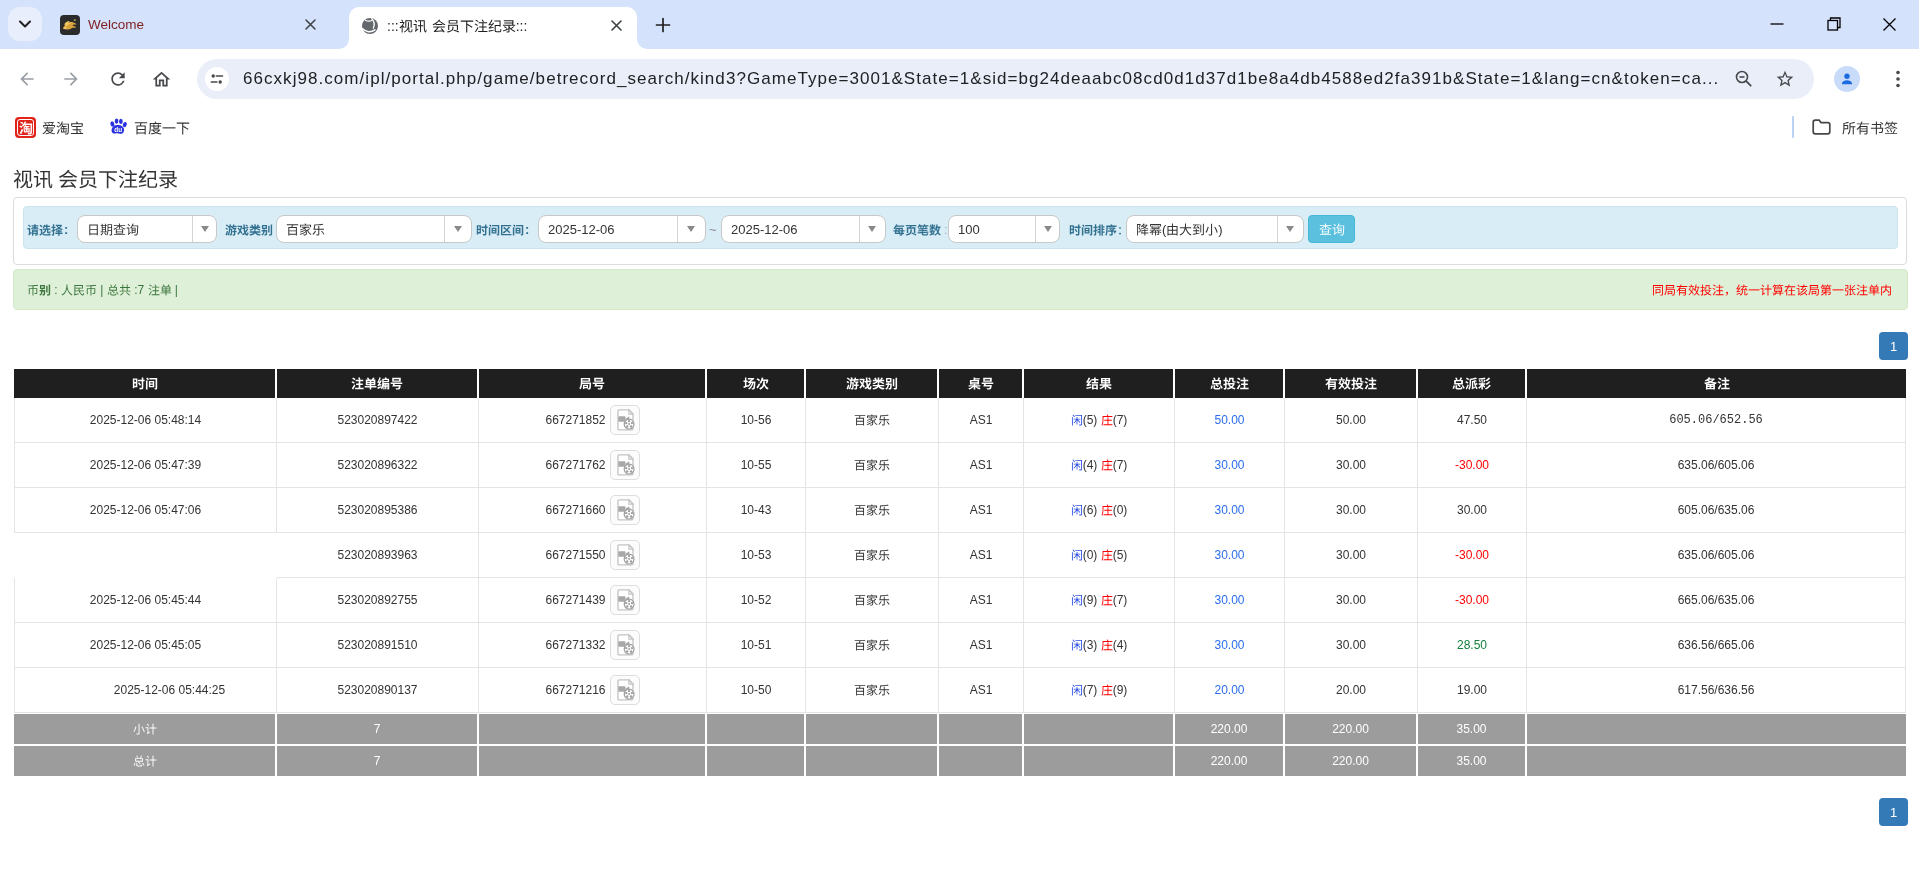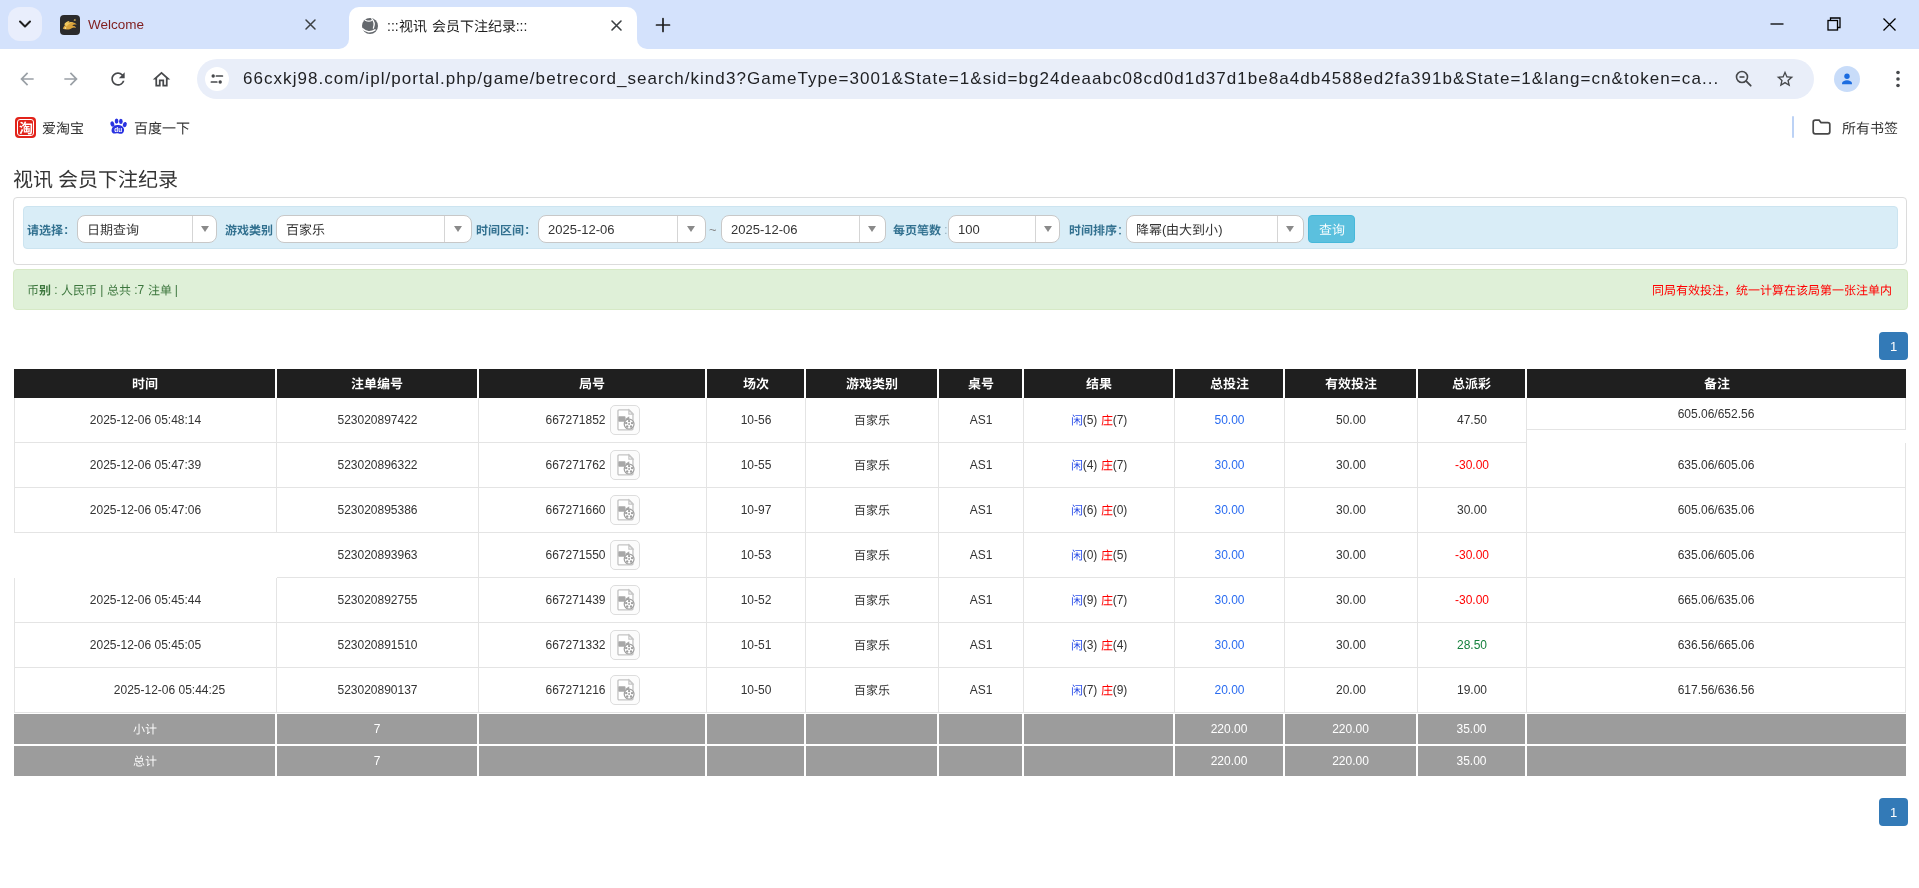--- a/index.html
+++ b/index.html
@@ -464,21 +464,21 @@
       </svg>
       <span>(7)</span>
     </div>
     <div class="cell" style="left:1175px;top:398px;width:110px;height:45px;">
       <span style="color:#2a6cf0">50.00</span>
     </div>
     <div class="cell" style="left:1285px;top:398px;width:133px;height:45px;">50.00</div>
     <div class="cell" style="left:1418px;top:398px;width:109px;height:45px;">
       <span style="color:#333">47.50</span>
     </div>
-    <div class="cell" style="left:1527px;top:398px;width:379px;height:32px;">
+    <div class="cell" style="left:1527px;top:398px;width:379px;height:45px;font-family:Liberation Mono, monospace;">
       <span>605.06/652.56</span>
     </div>
     <div class="cell" style="left:14px;top:443px;width:263px;height:45px;border-left:1px solid #e4e4e4;">2025-12-06 05:47:39</div>
     <div class="cell" style="left:277px;top:443px;width:202px;height:45px;">523020896322</div>
     <div class="cell" style="left:479px;top:443px;width:228px;height:45px;">
       <span>667271762</span>
       <span style="display:inline-block;width:30px;height:30px;border:1px solid #ddd;border-radius:5px;background:#fcfcfc;margin-left:4px;position:relative">
         <svg width="24" height="24" viewBox="0 0 20 20" style="position:absolute;left:3px;top:2px">
           <path d="M4.2 1.6h8.3l3.3 3.3v12.4a.9.9 0 0 1-.9.9H4.2a.9.9 0 0 1-.9-.9V2.5a.9.9 0 0 1 .9-.9z" fill="#fff" stroke="#c4c4c4" stroke-width="1.1"></path>
           <path d="M12.4 1.7v3.4h3.3z" fill="#fff" stroke="#c4c4c4" stroke-width="1"></path>
@@ -536,21 +536,21 @@
           <circle cx="12.6" cy="13.4" r="4.1" fill="#fff" stroke="#9d9d9d" stroke-width="1"></circle>
           <circle cx="12.6" cy="13.4" r=".8" fill="#9d9d9d"></circle>
           <circle cx="12.6" cy="10.9" r="1" fill="#9d9d9d"></circle>
           <circle cx="15" cy="12.6" r="1" fill="#9d9d9d"></circle>
           <circle cx="14.2" cy="15.4" r="1" fill="#9d9d9d"></circle>
           <circle cx="11" cy="15.4" r="1" fill="#9d9d9d"></circle>
           <circle cx="10.2" cy="12.6" r="1" fill="#9d9d9d"></circle>
         </svg>
       </span>
     </div>
-    <div class="cell" style="left:707px;top:488px;width:99px;height:45px;">10-97</div>
+    <div class="cell" style="left:707px;top:488px;width:99px;height:45px;">10-43</div>
     <div class="cell" style="left:806px;top:488px;width:133px;height:45px;">
       <svg style="width:36.0px;height:12px;vertical-align:-0.12em" viewBox="0 0 3000 1000" fill="#333333">
         <use href="#r767e" x="0"></use>
         <use href="#r5bb6" x="1000"></use>
         <use href="#r4e50" x="2000"></use>
       </svg>
     </div>
     <div class="cell" style="left:939px;top:488px;width:85px;height:45px;">AS1</div>
     <div class="cell" style="left:1024px;top:488px;width:151px;height:45px;">
       <svg style="width:12.0px;height:12px;vertical-align:-0.12em" viewBox="0 0 1000 1000" fill="#2d50e8">

